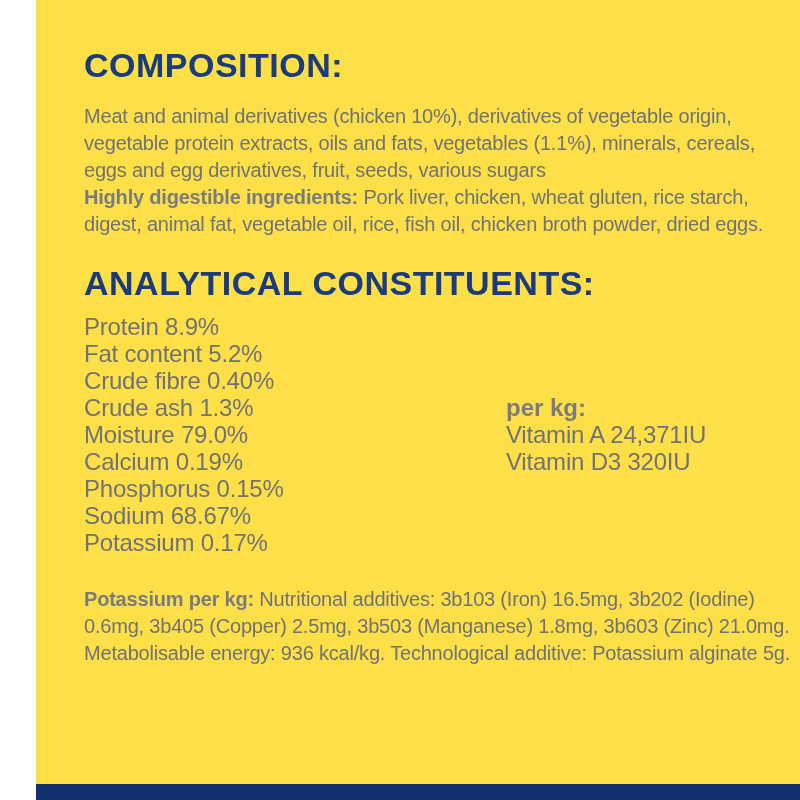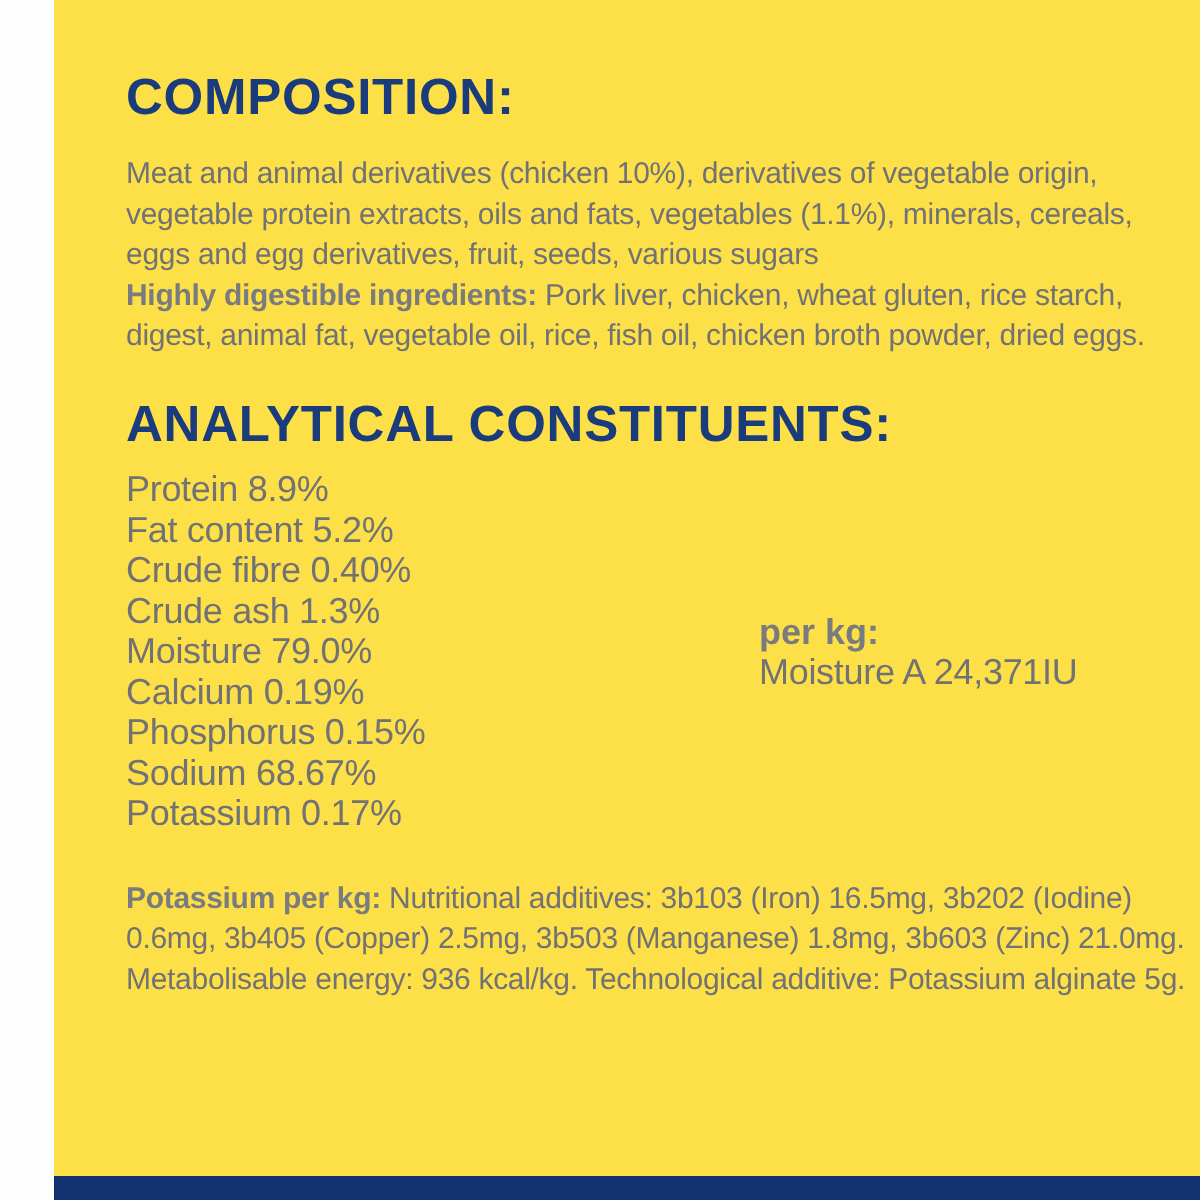--- a/index.html
+++ b/index.html
@@ -88,21 +88,22 @@
         <div class="constituent-line">Crude fibre 0.40%</div>
         <div class="constituent-line">Crude ash 1.3%</div>
         <div class="constituent-line">Moisture 79.0%</div>
         <div class="constituent-line">Calcium 0.19%</div>
         <div class="constituent-line">Phosphorus 0.15%</div>
         <div class="constituent-line">Sodium 68.67%</div>
         <div class="constituent-line">Potassium 0.17%</div>
       </div>
       <div class="col-right">
         <div class="perkg-label">per kg:</div>
-        <div class="perkg-line">Moisture A 24,371IU</div>
+        <div class="perkg-line">Vitamin A 24,371IU</div>
+        <div class="perkg-line">Vitamin D3 320IU</div>
       </div>
     </div>
 
     <p class="body-text additives">
       <span class="bold-lead">Potassium per kg:</span>
       <span>Nutritional additives: 3b103 (Iron) 16.5mg, 3b202 (Iodine) 0.6mg, 3b405 (Copper) 2.5mg, 3b503 (Manganese) 1.8mg, 3b603 (Zinc) 21.0mg. Metabolisable energy: 936 kcal/kg. Technological additive: Potassium alginate 5g.</span>
     </p>
 
   </div>
 

